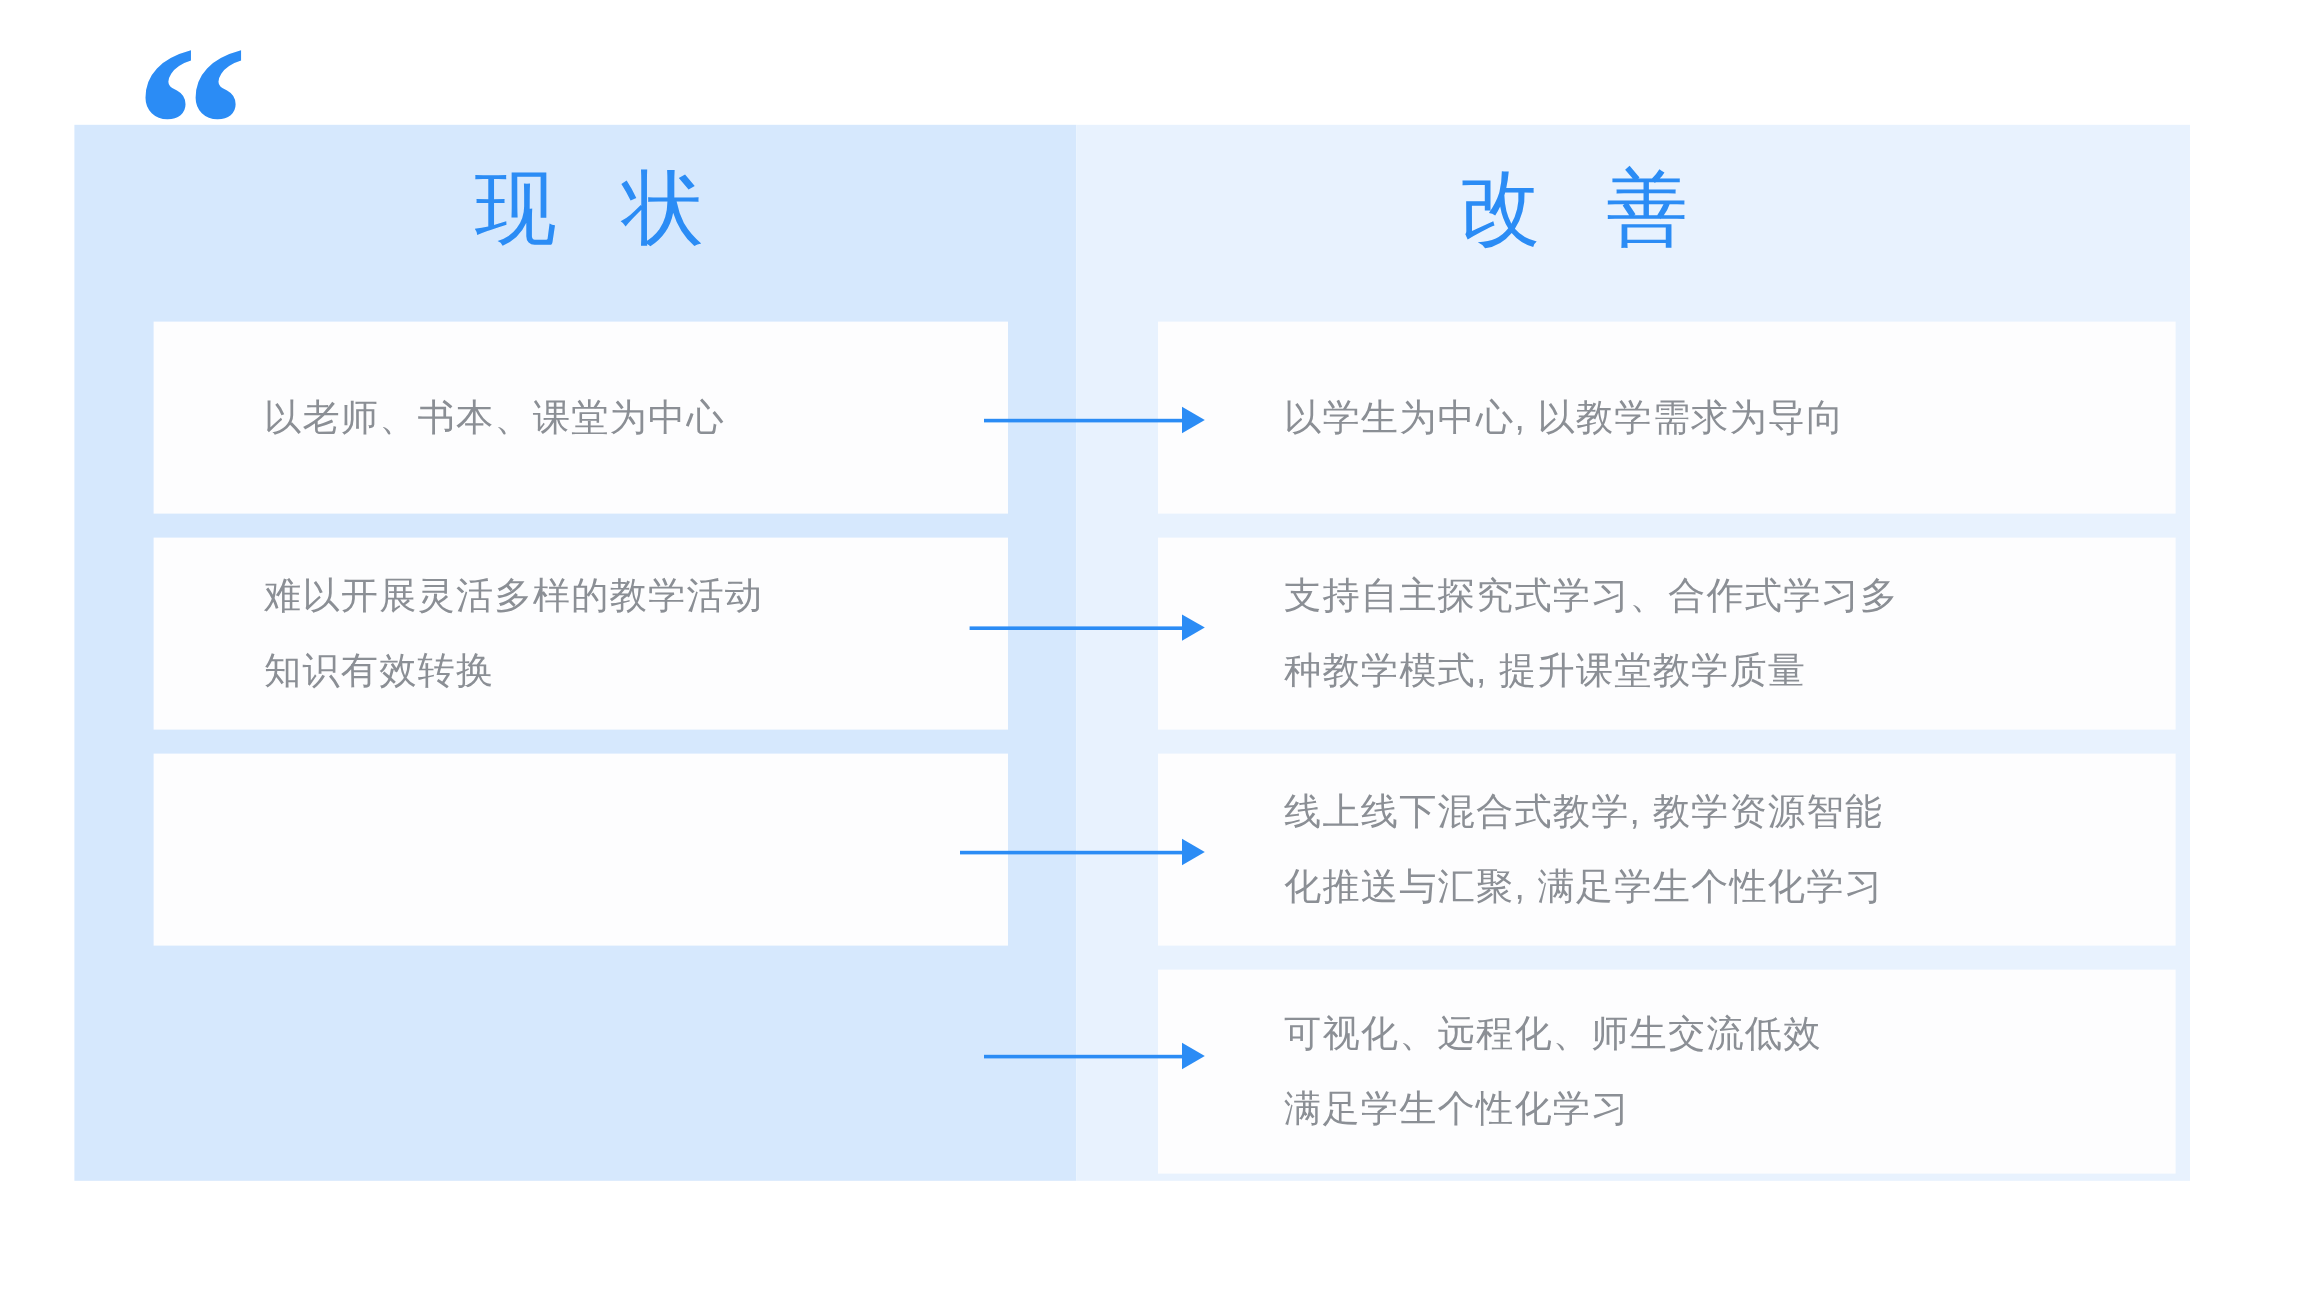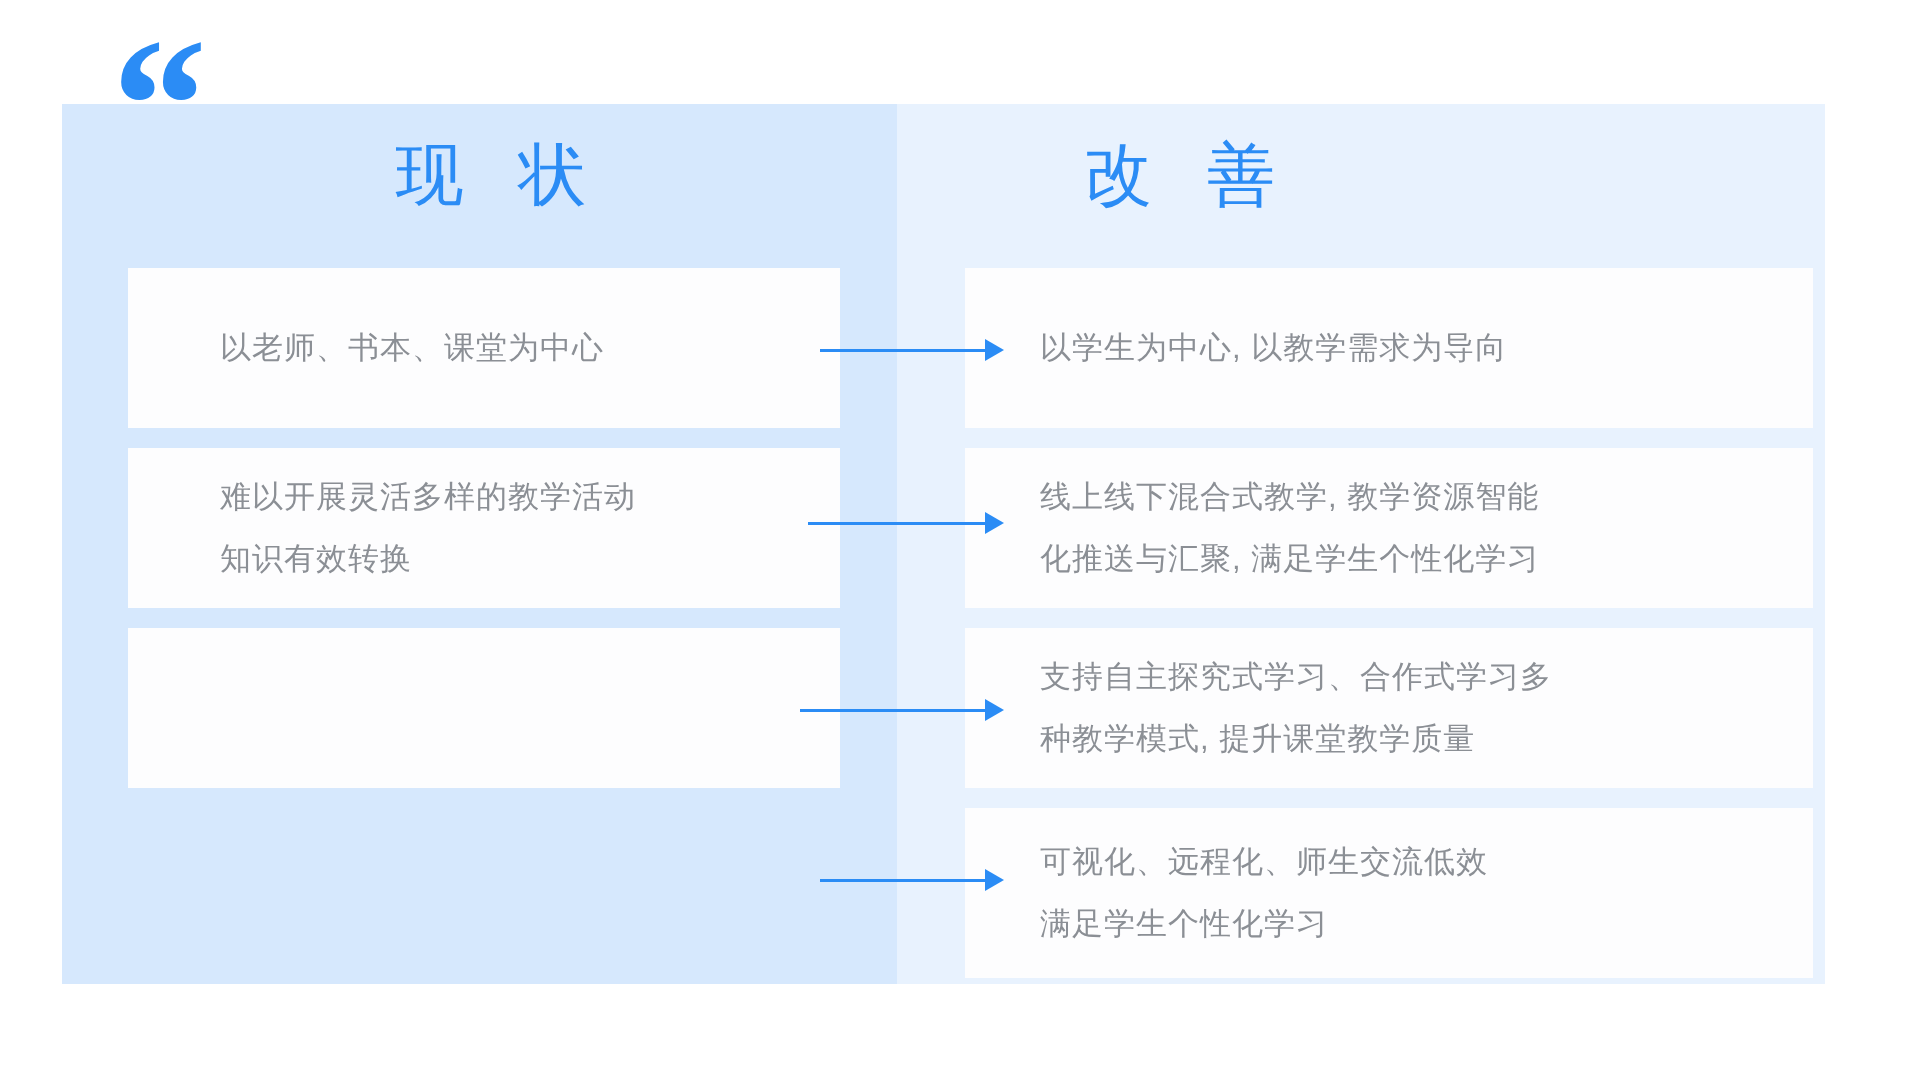--- a/index.html
+++ b/index.html
@@ -35,21 +35,21 @@
     position: absolute;
     top: 140px;
     font-size: 68px;
     line-height: 1;
     color: #2b8cf5;
     letter-spacing: 18px;
     font-weight: 400;
     white-space: nowrap;
   }
   .col-title-left  { left: 300px; width: 400px; text-align: center; }
-  .col-title-right { left: 1084px; width: 400px; }
+  .col-title-right { left: 1120px; width: 400px; text-align: center; }
 
   
   .quote-mark {
     position: absolute;
     color: #2b8cf5;
     font-family: "Liberation Serif", "DejaVu Serif", serif;
     font-weight: 700;
     line-height: 1;
     user-select: none;
   }
@@ -69,21 +69,21 @@
     background: #fdfdfe;
     box-sizing: border-box;
     display: flex;
     flex-direction: column;
     justify-content: center;
     margin-bottom: 20px;
   }
   .card:last-child { margin-bottom: 0; }
 
   .card-left  { padding-left: 92px;  }
-  .card-right { padding-left: 75px; }
+  .card-right { padding-left: 105px; }
 
   .h-160 { height: 160px; }
   .h-170 { height: 170px; }
 
   .card-line {
     font-size: 31px;
     line-height: 62px;
     color: #8b8f95;
     letter-spacing: 1px;
     white-space: nowrap;
@@ -137,26 +137,26 @@
     </div>
     <div class="card card-left h-160">
     </div>
   </div>
 
   <div class="cards cards-right">
     <div class="card card-right h-160">
       <div class="card-line">以学生为中心, 以教学需求为导向</div>
     </div>
     <div class="card card-right h-160">
+      <div class="card-line">支持自主探究式学习、合作式学习多</div>
+      <div class="card-line">种教学模式, 提升课堂教学质量</div>
+    </div>
+    <div class="card card-right h-160">
       <div class="card-line">线上线下混合式教学, 教学资源智能</div>
       <div class="card-line">化推送与汇聚, 满足学生个性化学习</div>
-    </div>
-    <div class="card card-right h-160">
-      <div class="card-line">支持自主探究式学习、合作式学习多</div>
-      <div class="card-line">种教学模式, 提升课堂教学质量</div>
     </div>
     <div class="card card-right h-170">
       <div class="card-line">可视化、远程化、师生交流低效</div>
       <div class="card-line">满足学生个性化学习</div>
     </div>
   </div>
 
   <div class="arrow arrow-1">
     <div class="shaft"></div>
     <div class="head"></div>

